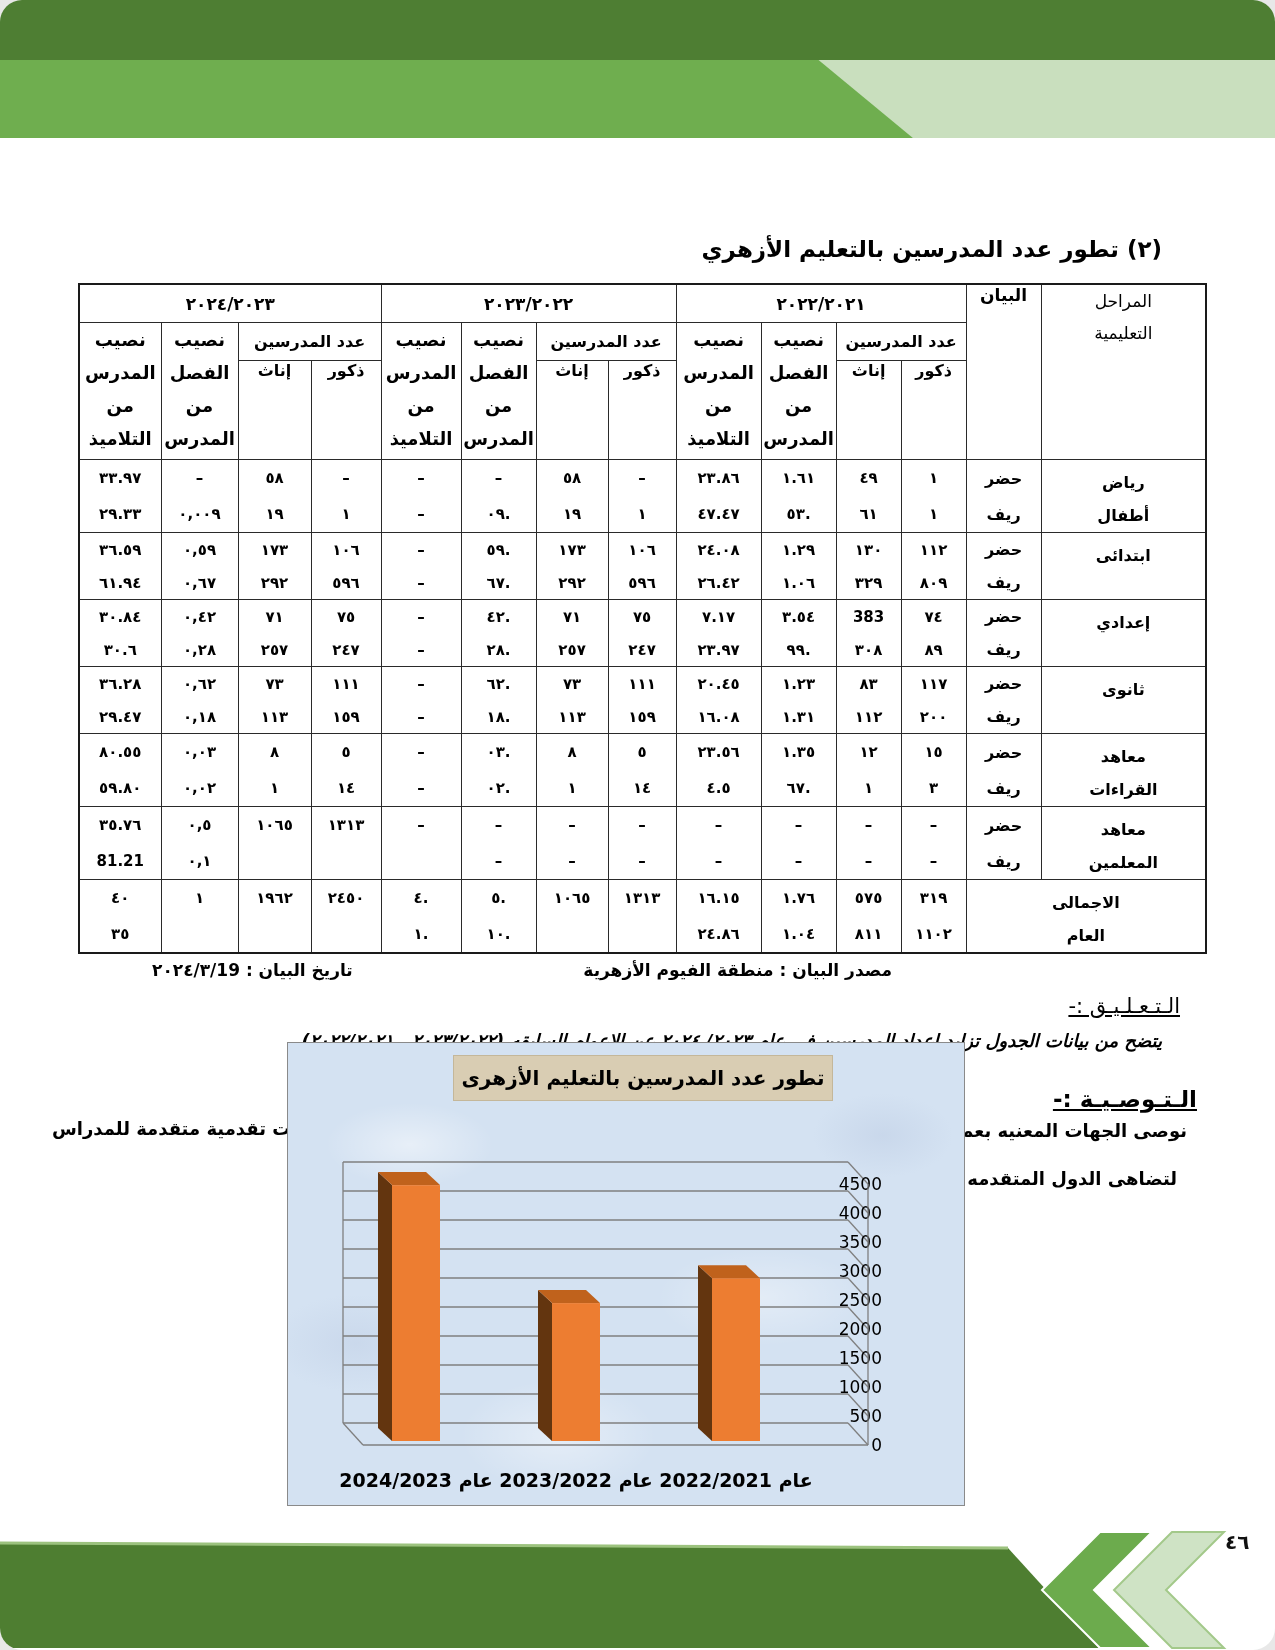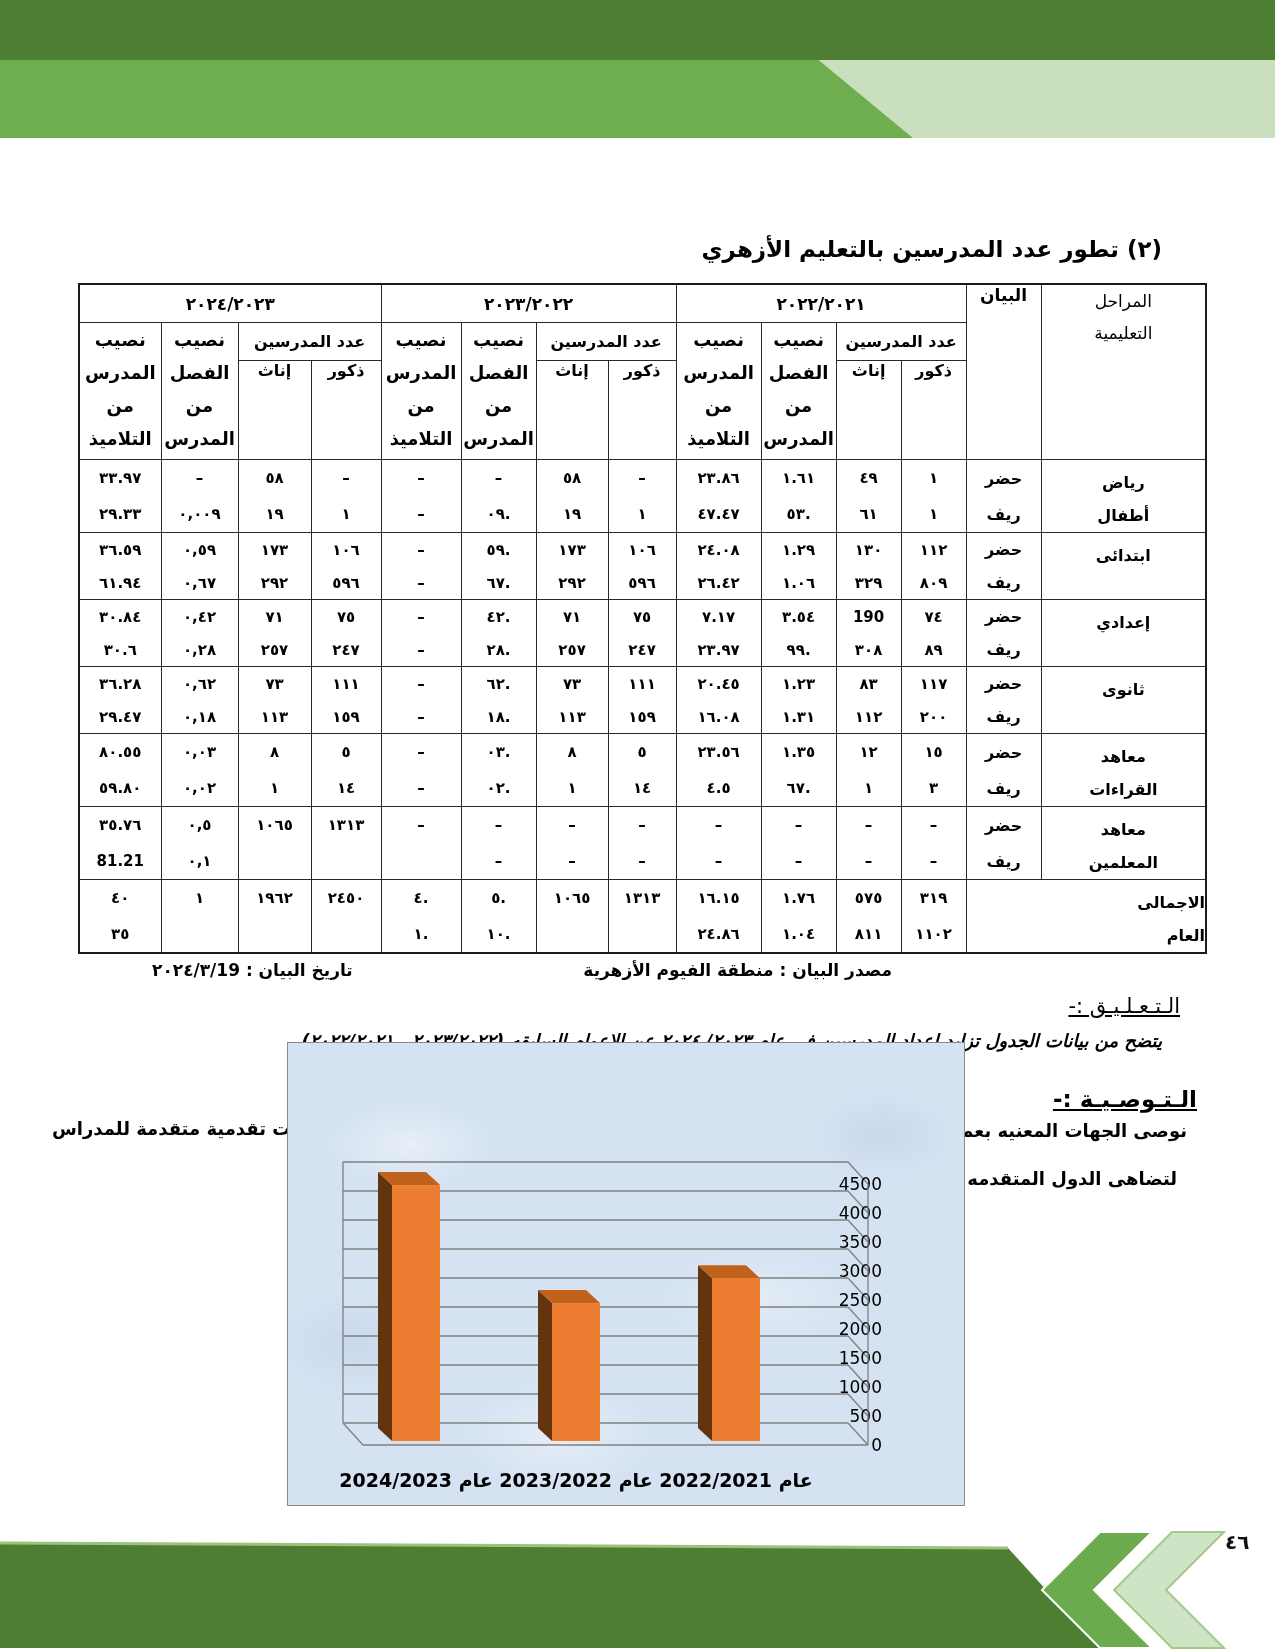--- a/index.html
+++ b/index.html
@@ -1,16 +1,16 @@
 <!DOCTYPE html>
 <html dir="rtl" lang="ar"><head>
 <meta charset="utf-8">
 <style>
   html,body{margin:0;padding:0;background:#e8e8e8;font-family:"DejaVu Sans",sans-serif;}
-  .page{position:relative;width:1275px;height:1650px;margin:0 auto;background:#ffffff;overflow:hidden;}
+  .page{position:relative;width:1275px;height:1650px;margin:0 auto;background:#ffffff;overflow:hidden;border-radius:22px;}
 
   
   .band-dark{position:absolute;top:0;left:0;width:1275px;height:60px;background:#4e7e33;}
   .band-pale{position:absolute;top:60px;left:0;width:1275px;height:78px;background:#c9dfbe;}
   .band-green-left{position:absolute;top:0;left:0;width:100%;height:100%;background:#6fae4f;
       clip-path:polygon(0 0,64.2% 0,71.6% 100%,0 100%);}
 
   
   .doc-title{position:absolute;top:236px;right:113px;font-size:23px;font-weight:bold;color:#000;}
 
@@ -215,21 +215,21 @@
             <td class="v nt">٢٩٢</td>
             <td class="v nt">٠,٦٧</td>
             <td class="v nt">٦١.٩٤</td>
           </tr>
           <tr>
             <td class="stage-cell" rowspan="2" style="padding-top: 6px;">
               <div>إعدادي</div>
             </td>
             <td class="v bayan-cell nb">حضر</td>
             <td class="v nb">٧٤</td>
-            <td class="v nb">190</td>
+            <td class="v nb">383</td>
             <td class="v nb">٣.٥٤</td>
             <td class="v nb">٧.١٧</td>
             <td class="v nb">٧٥</td>
             <td class="v nb">٧١</td>
             <td class="v nb">.٤٢</td>
             <td class="v nb">–</td>
             <td class="v nb">٧٥</td>
             <td class="v nb">٧١</td>
             <td class="v nb">٠,٤٢</td>
             <td class="v nb">٣٠.٨٤</td>
@@ -344,21 +344,21 @@
             <td class="v nt">–</td>
             <td class="v nt">–</td>
             <td class="v nt">–</td>
             <td class="v nt"></td>
             <td class="v nt"></td>
             <td class="v nt"></td>
             <td class="v nt">٠,١</td>
             <td class="v nt">81.21</td>
           </tr>
           <tr>
-            <td class="stage-cell" rowspan="2" colspan="2" style="padding-top: 6px; text-align: right;">
+            <td class="stage-cell" rowspan="2" colspan="2" style="padding-top: 6px;">
               <div>الاجمالى</div>
               <div>العام</div>
             </td>
             <td class="v nb">٣١٩</td>
             <td class="v nb">٥٧٥</td>
             <td class="v nb">١.٧٦</td>
             <td class="v nb">١٦.١٥</td>
             <td class="v nb">١٣١٣</td>
             <td class="v nb">١٠٦٥</td>
             <td class="v nb">.٥</td>
@@ -439,20 +439,21 @@
         <text x="128" y="444" class="catlab">عام 2024/2023</text>
         <polygon points="264,260.076 264,398 250,385 250,247.07600000000002" fill="#63350F"></polygon>
         <polygon points="264,260.076 312,260.076 298,247.07600000000002 250,247.07600000000002" fill="#C0621C"></polygon>
         <rect x="264" y="260.076" width="48" height="137.924" fill="#ED7D31"></rect>
         <text x="288" y="444" class="catlab">عام 2023/2022</text>
         <polygon points="424,235.194 424,398 410,385 410,222.194" fill="#63350F"></polygon>
         <polygon points="424,235.194 472,235.194 458,222.194 410,222.194" fill="#C0621C"></polygon>
         <rect x="424" y="235.194" width="48" height="162.806" fill="#ED7D31"></rect>
         <text x="448" y="444" class="catlab">عام 2022/2021</text>
       </svg>
+    <div class="chart-title">تطور عدد المدرسين بالتعليم الأزهرى</div>
   </div>
 
   <svg class="footer-svg" width="1275" height="125" viewBox="0 0 1275 125">
     <polygon points="0,18 1008,23 1099,123 0,123" fill="#4e7e31"></polygon>
     <polyline points="0,18 1008,23" stroke="#9cc27e" stroke-width="3" fill="none"></polyline>
     <polygon points="1100,7 1152,7 1094,65 1152,123 1100,123 1042,65" fill="#6cab4d" stroke="#ffffff" stroke-width="2"></polygon>
     <polygon points="1172,7 1224,7 1166,65 1224,123 1172,123 1114,65" fill="#cfe3c5" stroke="#a3c98a" stroke-width="2"></polygon>
   </svg>
   <div class="page-num">٤٦</div>
 

